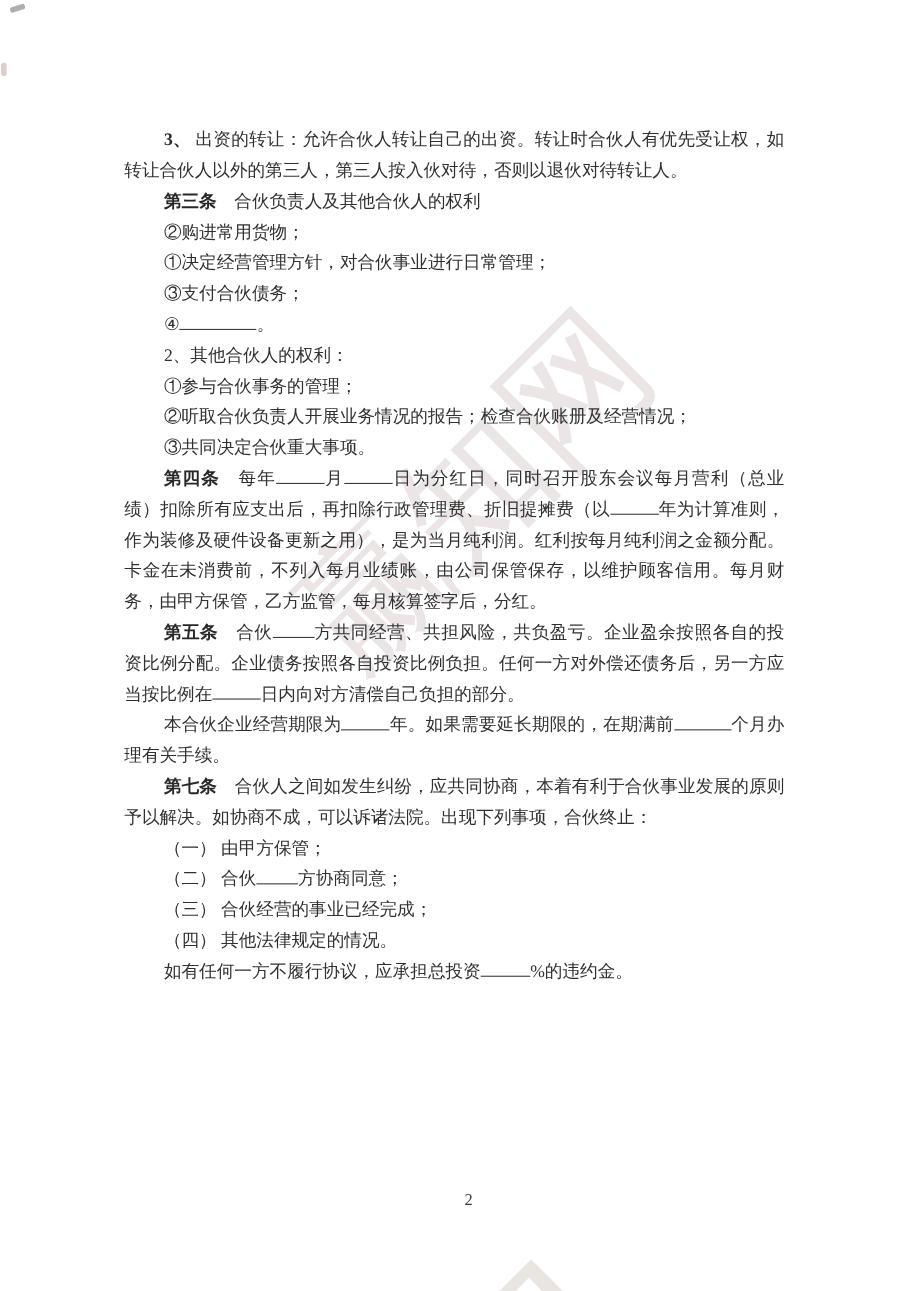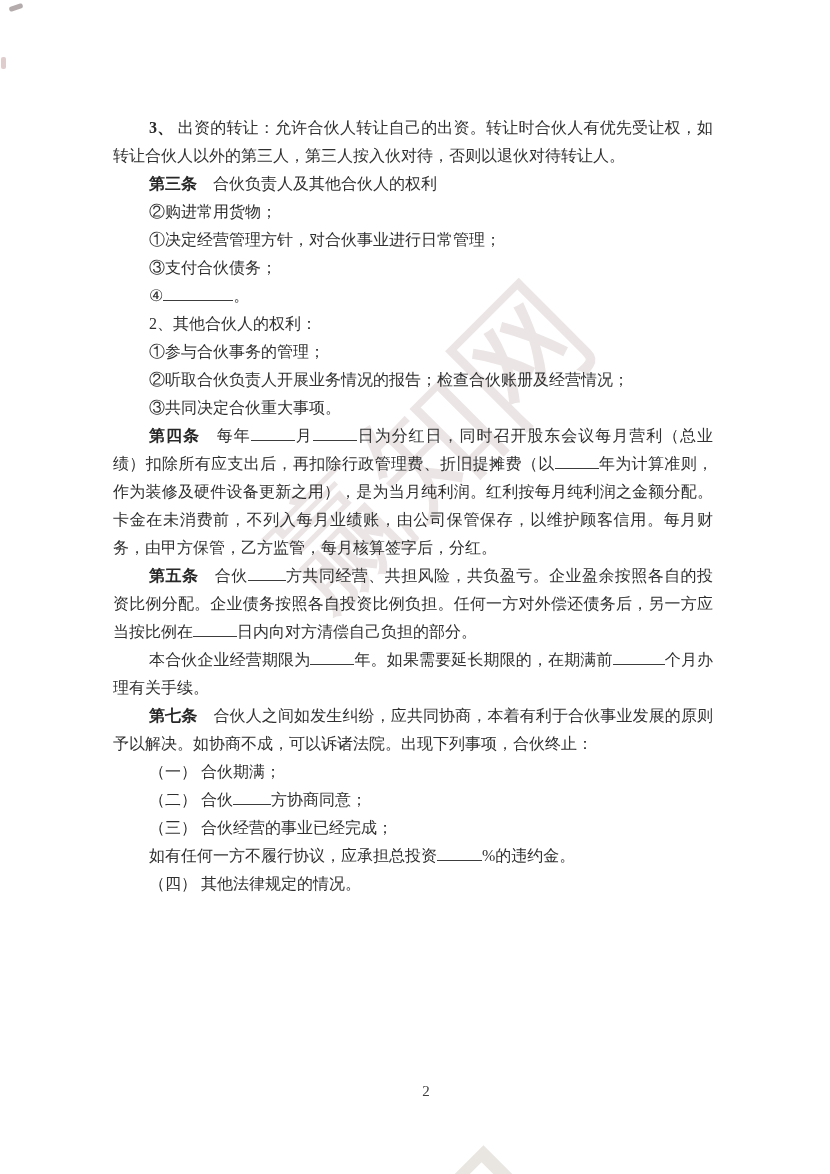--- a/index.html
+++ b/index.html
@@ -106,21 +106,21 @@
       <p class="para"><span>③支付合伙债务；</span></p>
       <p class="para"><span>④</span><span class="blank" style="width: 70px;"></span><span>。</span></p>
       <p class="para"><span>2、其他合伙人的权利：</span></p>
       <p class="para"><span>①参与合伙事务的管理；</span></p>
       <p class="para"><span>②听取合伙负责人开展业务情况的报告；检查合伙账册及经营情况；</span></p>
       <p class="para"><span>③共同决定合伙重大事项。</span></p>
       <p class="para"><strong>第四条</strong><span>　每年</span><span class="blank" style="width: 44px;"></span><span>月</span><span class="blank" style="width: 44px;"></span><span>日为分红日，同时召开股东会议每月营利（总业绩）扣除所有应支出后，再扣除行政管理费、折旧提摊费（以</span><span class="blank" style="width: 44px;"></span><span>年为计算准则，作为装修及硬件设备更新之用），是为当月纯利润。红利按每月纯利润之金额分配。卡金在未消费前，不列入每月业绩账，由公司保管保存，以维护顾客信用。每月财务，由甲方保管，乙方监管，每月核算签字后，分红。</span></p>
       <p class="para"><strong>第五条</strong><span>　合伙</span><span class="blank" style="width: 38px;"></span><span>方共同经营、共担风险，共负盈亏。企业盈余按照各自的投资比例分配。企业债务按照各自投资比例负担。任何一方对外偿还债务后，另一方应当按比例在</span><span class="blank" style="width: 44px;"></span><span>日内向对方清偿自己负担的部分。</span></p>
       <p class="para"><span>本合伙企业经营期限为</span><span class="blank" style="width: 44px;"></span><span>年。如果需要延长期限的，在期满前</span><span class="blank" style="width: 52px;"></span><span>个月办理有关手续。</span></p>
       <p class="para"><strong>第七条</strong><span>　合伙人之间如发生纠纷，应共同协商，本着有利于合伙事业发展的原则予以解决。如协商不成，可以诉诸法院。出现下列事项，合伙终止：</span></p>
-      <p class="para"><span>（一） 合伙期满；</span></p>
+      <p class="para"><span>（一） 由甲方保管；</span></p>
       <p class="para"><span>（二） 合伙</span><span class="blank" style="width: 38px;"></span><span>方协商同意；</span></p>
       <p class="para"><span>（三） 合伙经营的事业已经完成；</span></p>
+      <p class="para"><span>（四） 其他法律规定的情况。</span></p>
       <p class="para"><span>如有任何一方不履行协议，应承担总投资</span><span class="blank" style="width: 45px;"></span><span>%的违约金。</span></p>
-      <p class="para"><span>（四） 其他法律规定的情况。</span></p>
     </div>
 
   <div class="page-number">2</div>
 </div>
 
 </body></html>

